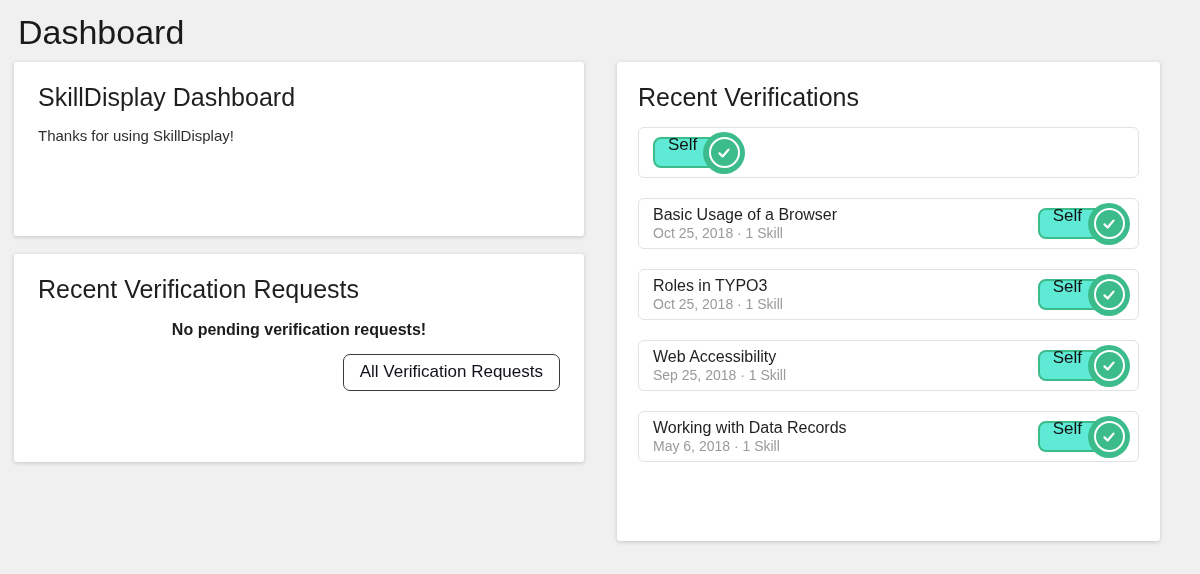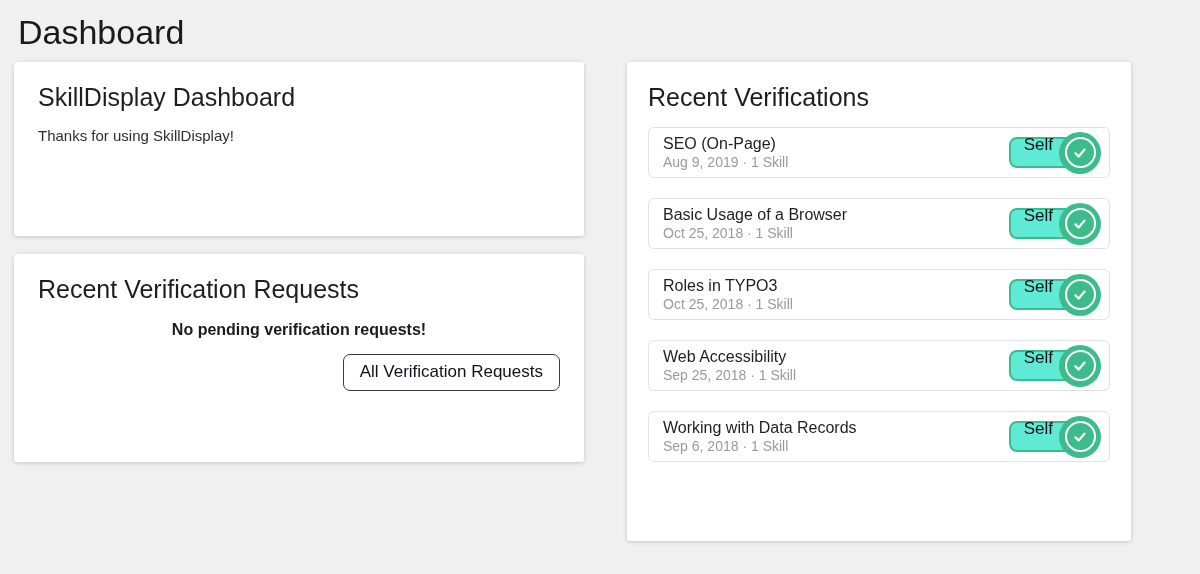--- a/index.html
+++ b/index.html
@@ -22,24 +22,24 @@
   .page-title{
     font-size:34px;
     font-weight:400;
     color:#1a1a1a;
     margin:10px 0 0 18px;
     line-height:1.3;
   }
   .layout{
     display:flex;
     margin:8px 14px 0 14px;
-    gap:43px;
+    gap:33px;
   }
   .col-left{width:570px;display:flex;flex-direction:column;gap:18px;}
-  .col-right{width:504px;}
+  .col-right{width:543px;}
   .card{
     background:var(--card-bg);
     border-radius:3px;
     box-shadow:0 1px 4px rgba(0,0,0,0.18);
     padding:20px 24px;
   }
   .card-intro{height:174px;}
   .card-requests{height:208px;}
   .card-verifications{height:479px;padding:20px 21px;}
   .card h2{
@@ -168,24 +168,20 @@
     </section>
 
   </div>
 
   <div class="col-right">
 
     <section class="card card-verifications">
       <h2>Recent Verifications</h2>
       <div class="list">
   <div class="list-item">
-    <div class="item-text">
-      <div class="item-title">SEO (On-Page)</div>
-      <div class="item-meta">Aug 9, 2019 · 1 Skill</div>
-    </div>
     <div class="badge">
       <span class="badge-pill">Self</span>
       <span class="badge-circle">
         <span class="badge-ring">
           <svg width="18" height="18" viewBox="0 0 24 24">
             <path d="M6 12.5l4.2 4.2L18 7.5" stroke="#ffffff" stroke-width="3" fill="none" stroke-linecap="round" stroke-linejoin="round"></path>
           </svg>
         </span>
       </span>
     </div>
@@ -238,21 +234,21 @@
             <path d="M6 12.5l4.2 4.2L18 7.5" stroke="#ffffff" stroke-width="3" fill="none" stroke-linecap="round" stroke-linejoin="round"></path>
           </svg>
         </span>
       </span>
     </div>
   </div>
 
   <div class="list-item">
     <div class="item-text">
       <div class="item-title">Working with Data Records</div>
-      <div class="item-meta">Sep 6, 2018 · 1 Skill</div>
+      <div class="item-meta">May 6, 2018 · 1 Skill</div>
     </div>
     <div class="badge">
       <span class="badge-pill">Self</span>
       <span class="badge-circle">
         <span class="badge-ring">
           <svg width="18" height="18" viewBox="0 0 24 24">
             <path d="M6 12.5l4.2 4.2L18 7.5" stroke="#ffffff" stroke-width="3" fill="none" stroke-linecap="round" stroke-linejoin="round"></path>
           </svg>
         </span>
       </span>

